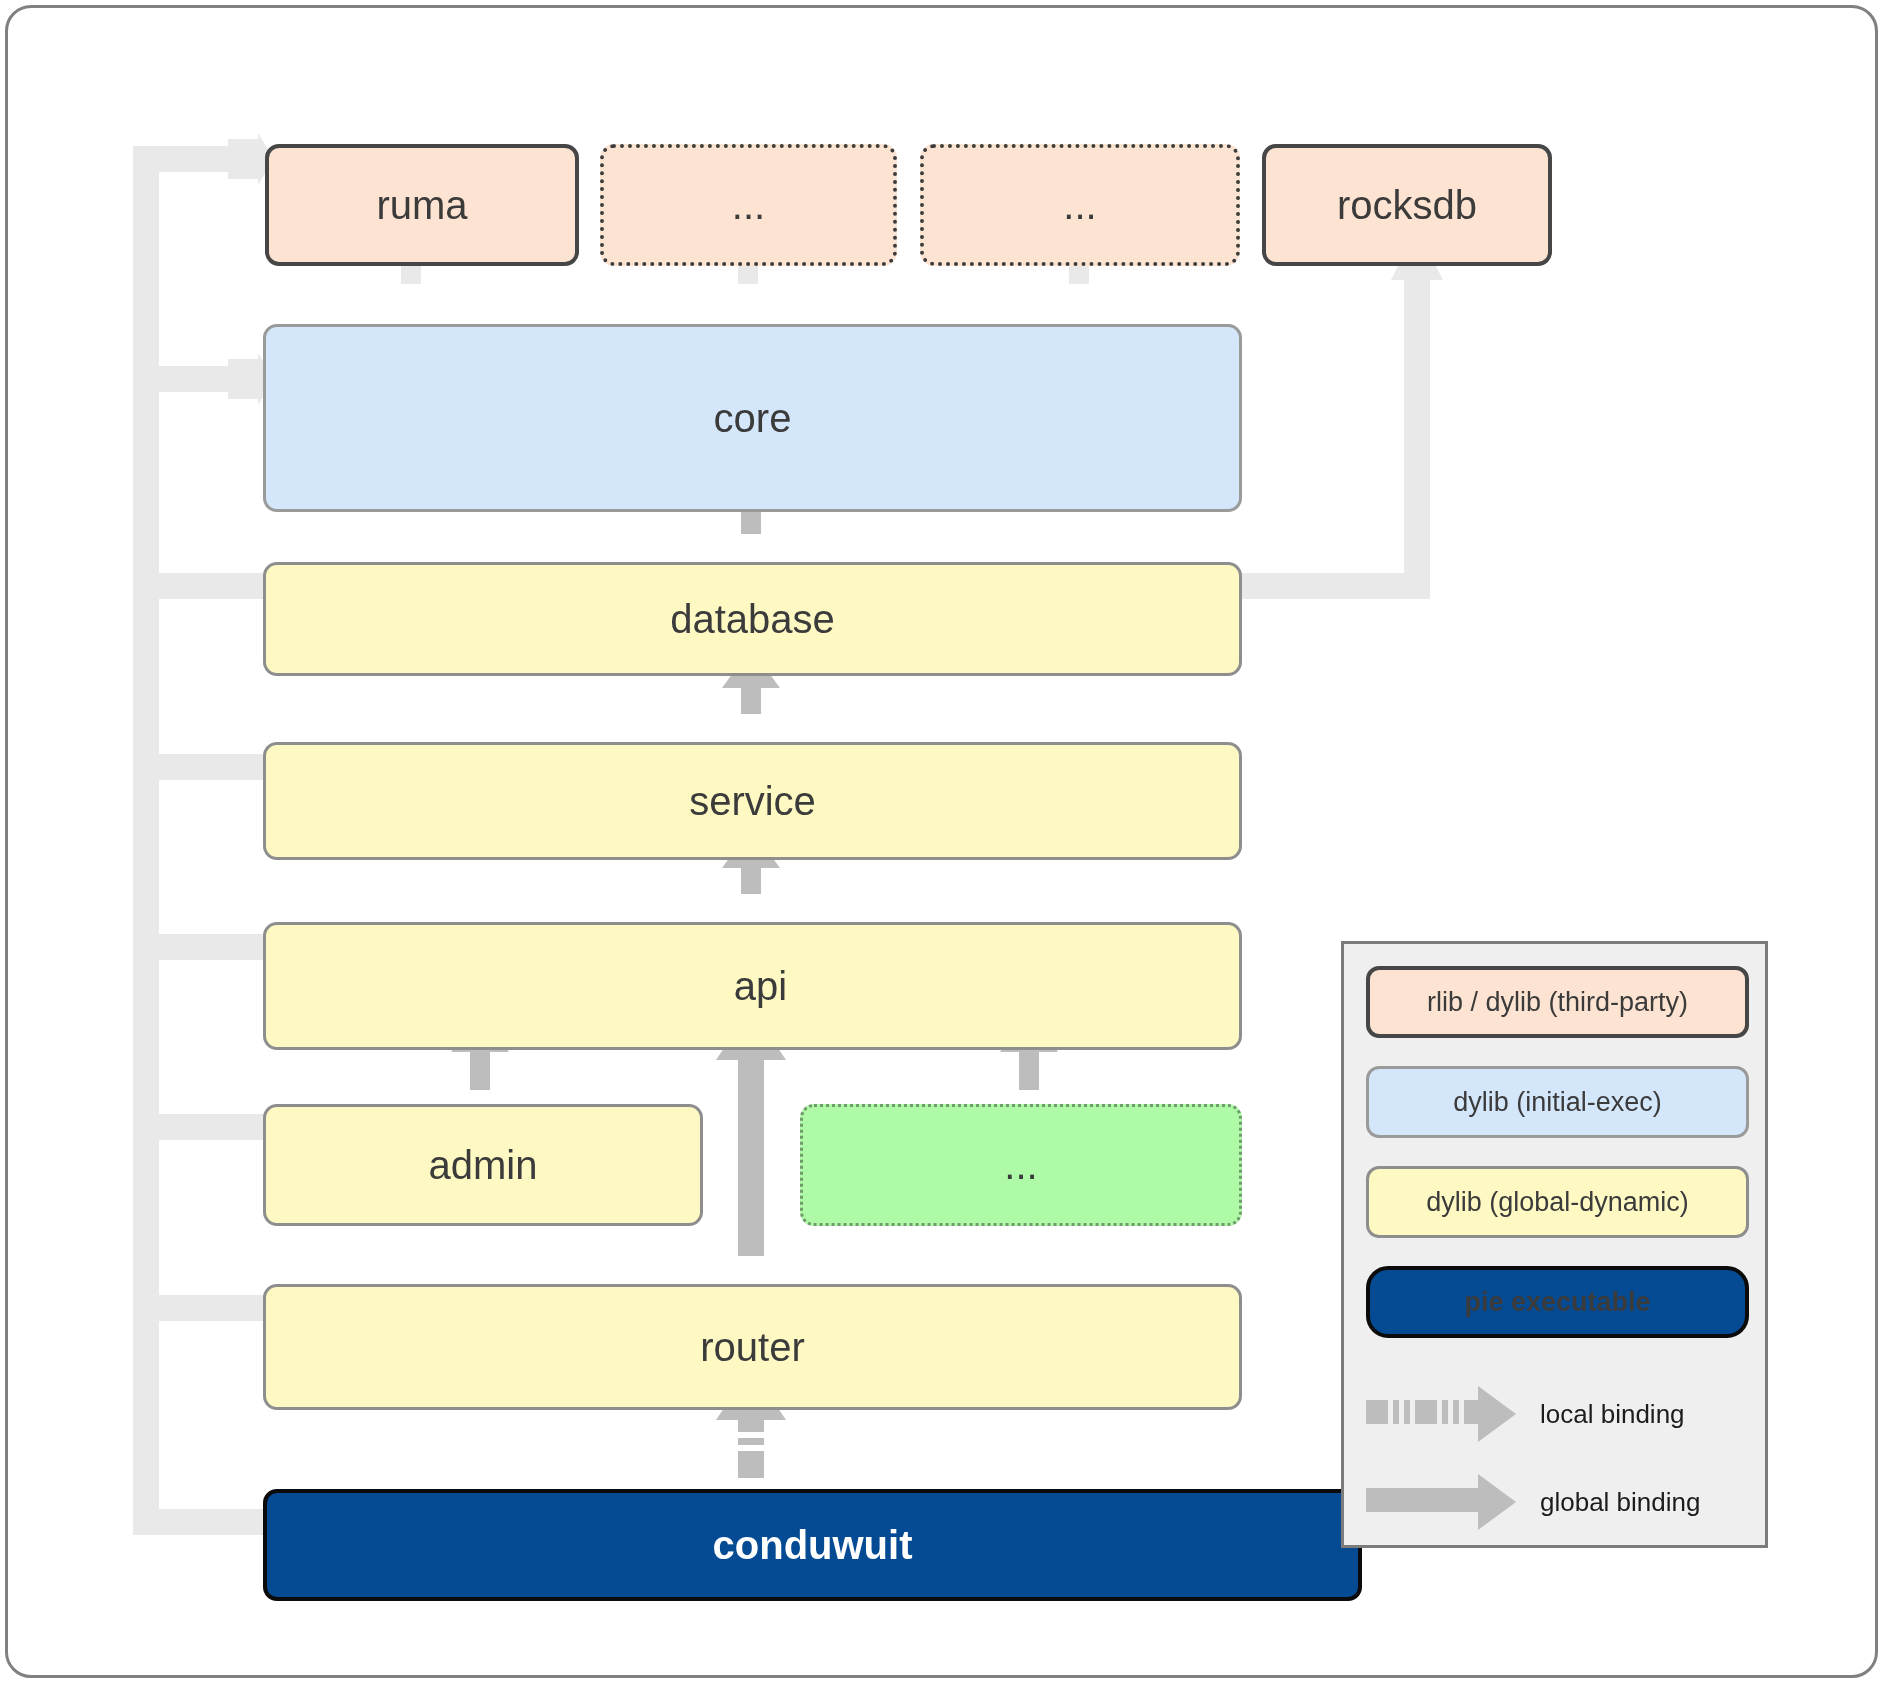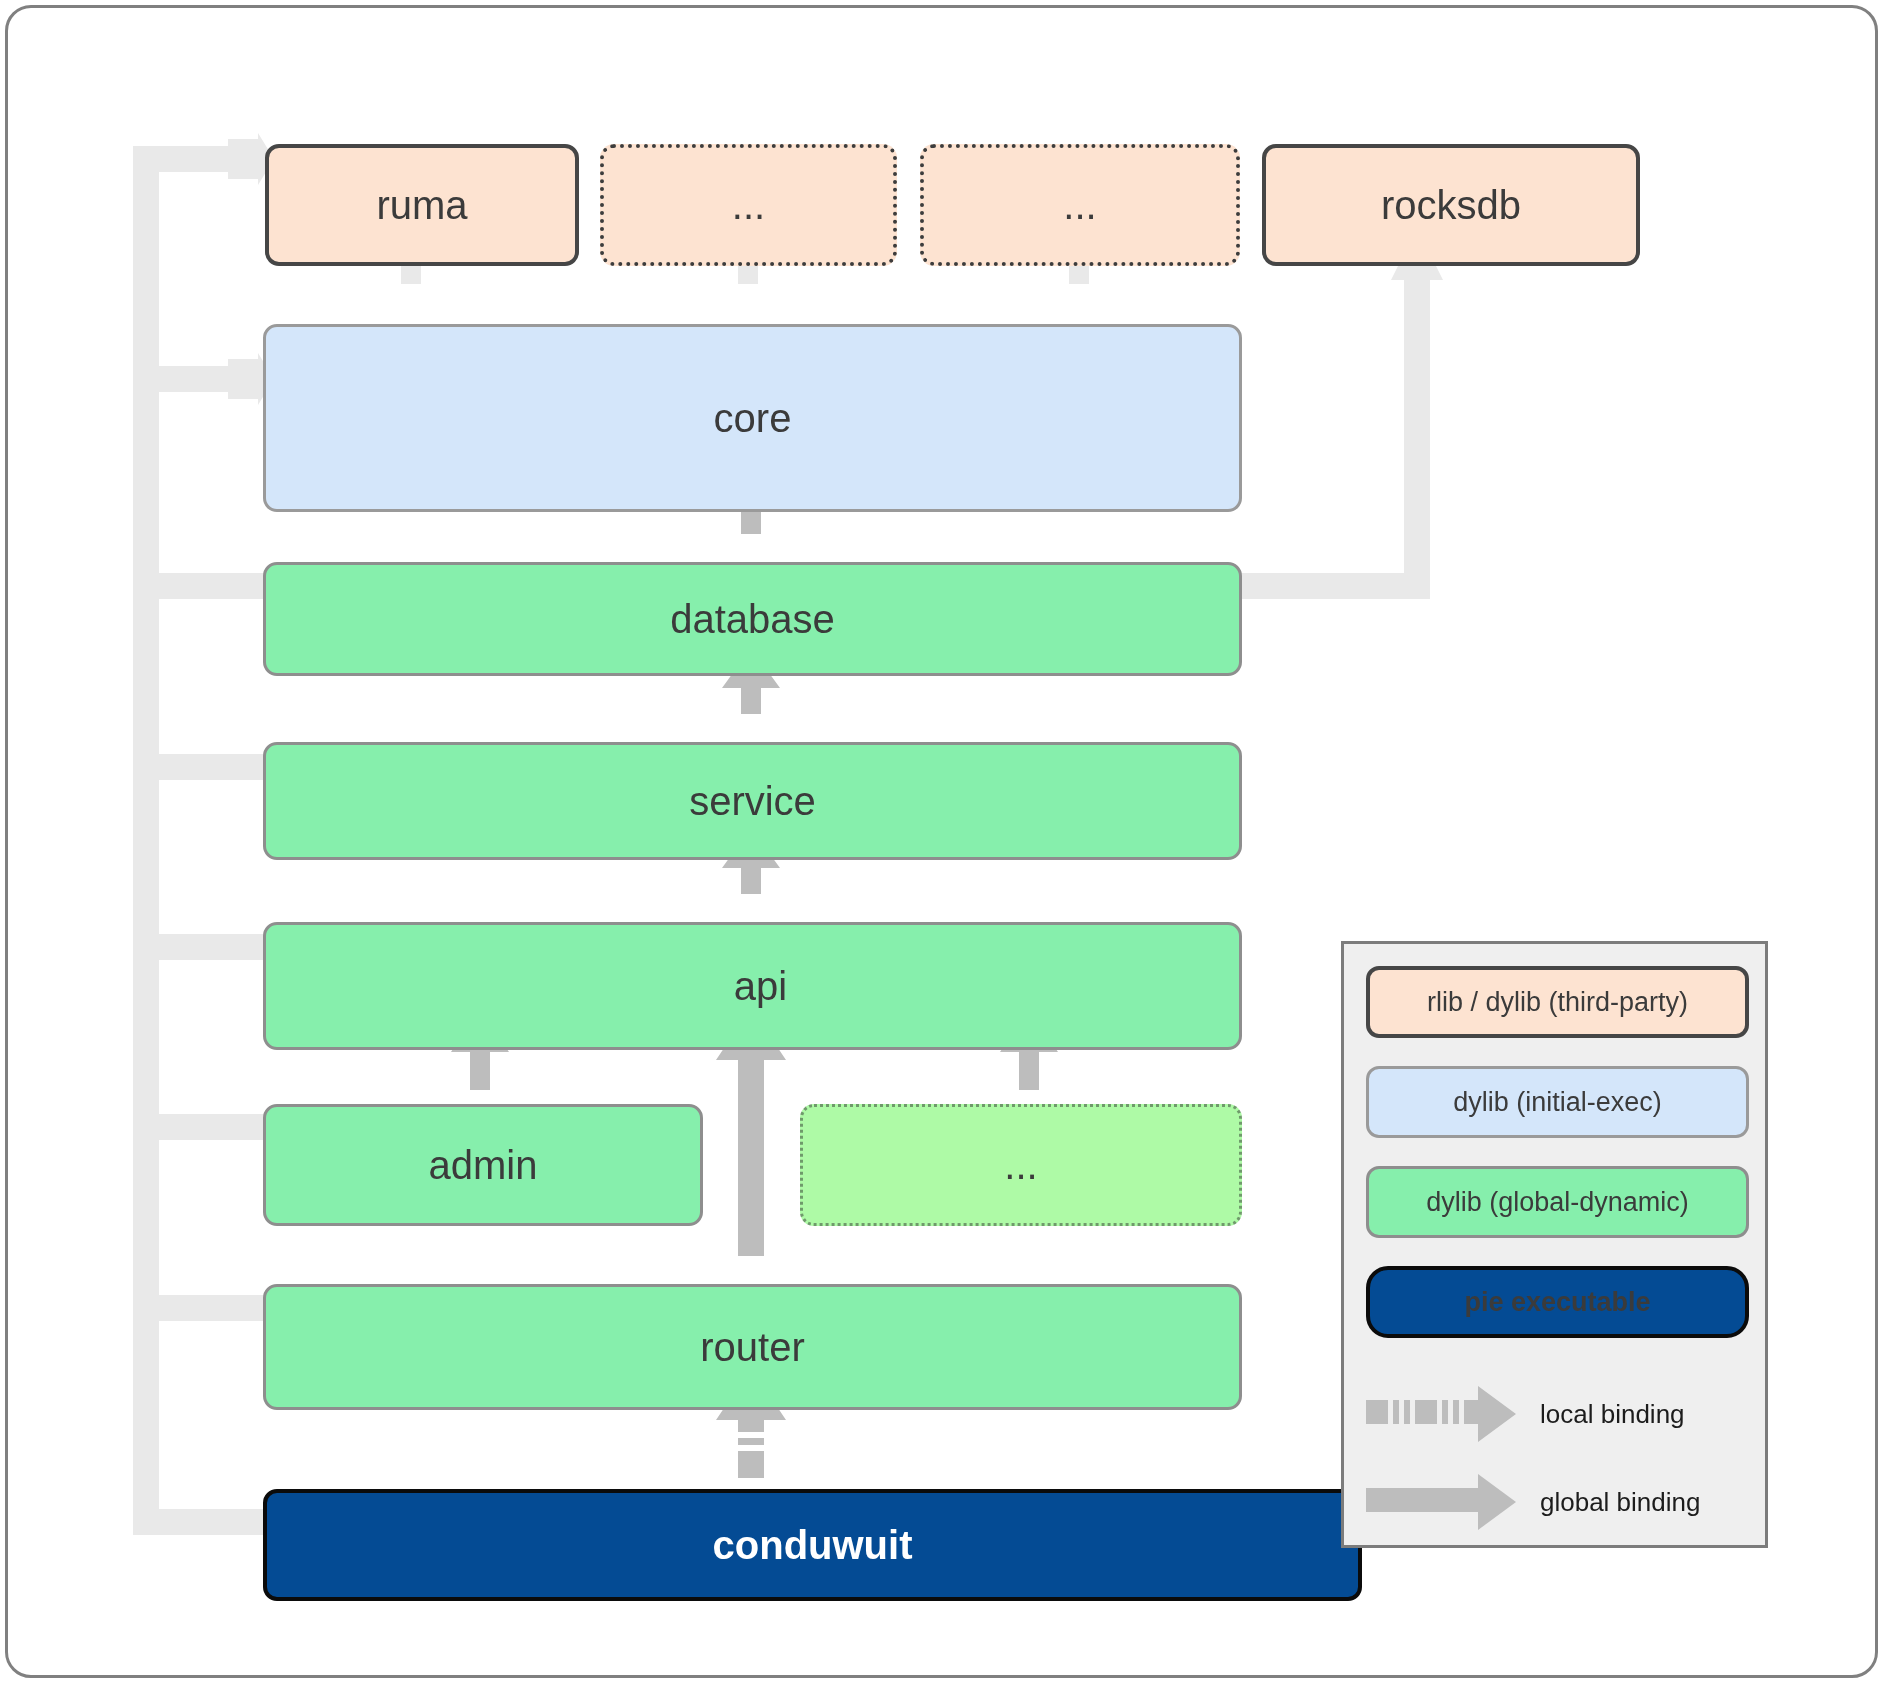--- a/index.html
+++ b/index.html
@@ -47,21 +47,21 @@
   }
   .n-third-dotted {
     background: #fde3d1;
     border: 4px dotted #3d3d3d;
   }
   .n-initial {             
     background: #d4e6fa;
     border: 3px solid #9a9a9a;
   }
   .n-global {              
-    background: #86efac;
+    background: #fef9c3;
     border: 3px solid #8e8e8e;
   }
   .n-global-dotted {
     background: #aefaa6;
     border: 3px dotted #6f9a6b;
   }
   .n-pie {                 
     background: #044b94;
     border: 4px solid #0b0b0b;
     color: #ffffff;
@@ -208,21 +208,21 @@
 
   <div class="node n-third" style="left:265px; top:100px; width:314px; height:122px;">
     <span class="lbl">ruma</span>
   </div>
   <div class="node n-third-dotted" style="left:600px; top:100px; width:297px; height:122px;">
     <span class="lbl">...</span>
   </div>
   <div class="node n-third-dotted" style="left:920px; top:100px; width:320px; height:122px;">
     <span class="lbl">...</span>
   </div>
-  <div class="node n-third" style="left:1262px; top:100px; width:378px; height:122px;">
+  <div class="node n-third" style="left:1262px; top:100px; width:290px; height:122px;">
     <span class="lbl">rocksdb</span>
   </div>
 
   <div class="node n-initial" style="left:263px; top:280px; width:979px; height:188px;">
     <span class="lbl">core</span>
   </div>
 
   <div class="node n-global" style="left:263px; top:518px; width:979px; height:114px;">
     <span class="lbl">database</span>
   </div>

